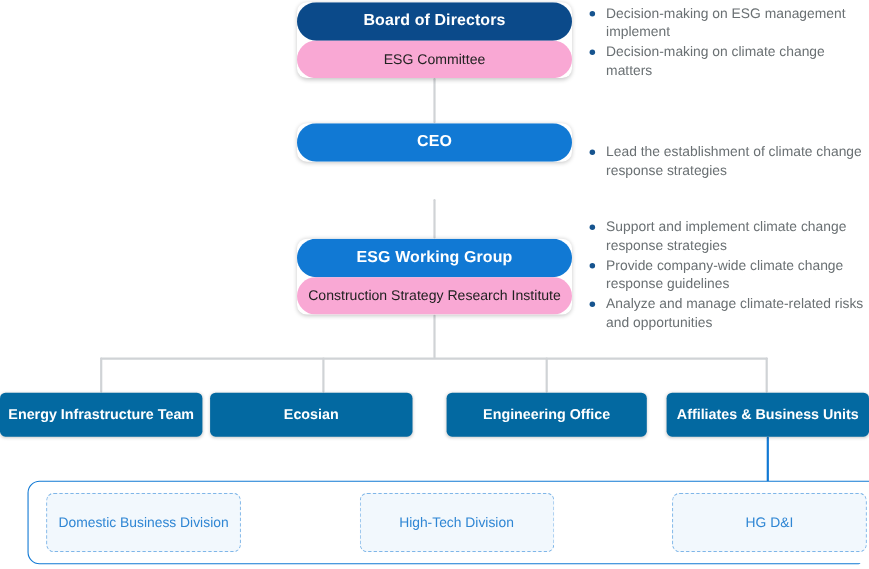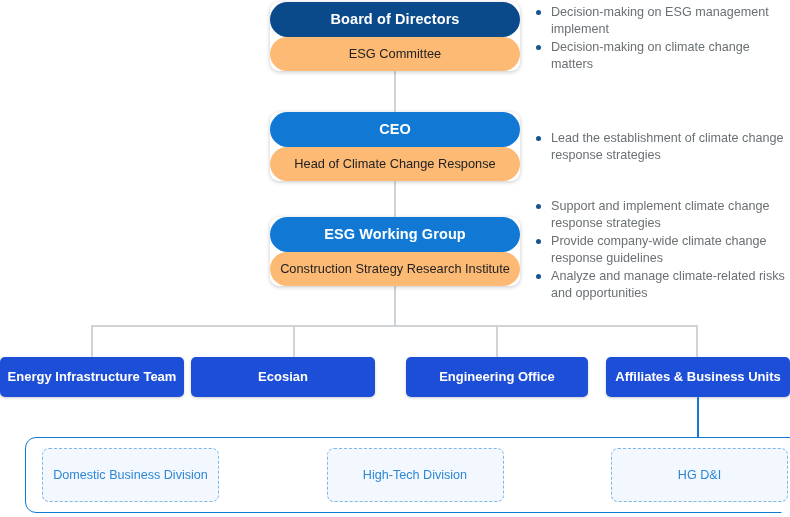--- a/index.html
+++ b/index.html
@@ -46,21 +46,21 @@
     letter-spacing: .1px;
   }
   .card-head.navy  { background: #0b4a8a; }
   .card-head.blue  { background: #1179d4; }
   .card-body {
     height: 34px;
     line-height: 34px;
     text-align: center;
     color: #222222;
     font-size: 12.8px;
-    background: #fdba74;
+    background: #f9a8d4;
   }
 
   #card-board { top: 2px; }
   #card-ceo   { top: 112px; }
   #card-esg   { top: 217px; }
 
   
   .notes {
     position: absolute;
     left: 534px;
@@ -87,21 +87,21 @@
     background: #16548f;
   }
 
   
   .team {
     position: absolute;
     top: 357px;
     height: 40px;
     line-height: 40px;
     border-radius: 5px;
-    background: #1d4ed8;
+    background: #0369a1;
     color: #ffffff;
     font-size: 13px;
     font-weight: bold;
     text-align: center;
     box-shadow: 0 1px 3px rgba(0,0,0,0.20);
   }
   #team-0 { left: 0px;   width: 184px; }
   #team-1 { left: 191px; width: 184px; }
   #team-2 { left: 406px; width: 182px; }
   #team-3 { left: 606px; width: 184px; }
@@ -153,21 +153,20 @@
   <div class="conn" style="left:696px; top:325px; width:2px; height:32px;"></div>
   <div class="conn conn-blue" style="left:697px; top:397px; width:2px; height:41px;"></div>
 
   <div class="card" id="card-board">
     <div class="card-head navy">Board of Directors</div>
     <div class="card-body">ESG Committee</div>
   </div>
 
   <div class="card" id="card-ceo">
     <div class="card-head blue">CEO</div>
-    <div class="card-body">Head of Climate Change Response</div>
   </div>
 
   <div class="card" id="card-esg">
     <div class="card-head blue">ESG Working Group</div>
     <div class="card-body">Construction Strategy Research Institute</div>
   </div>
 
   <div class="notes" id="notes-1">
     <div class="note-item">
       <span class="marker"></span>

